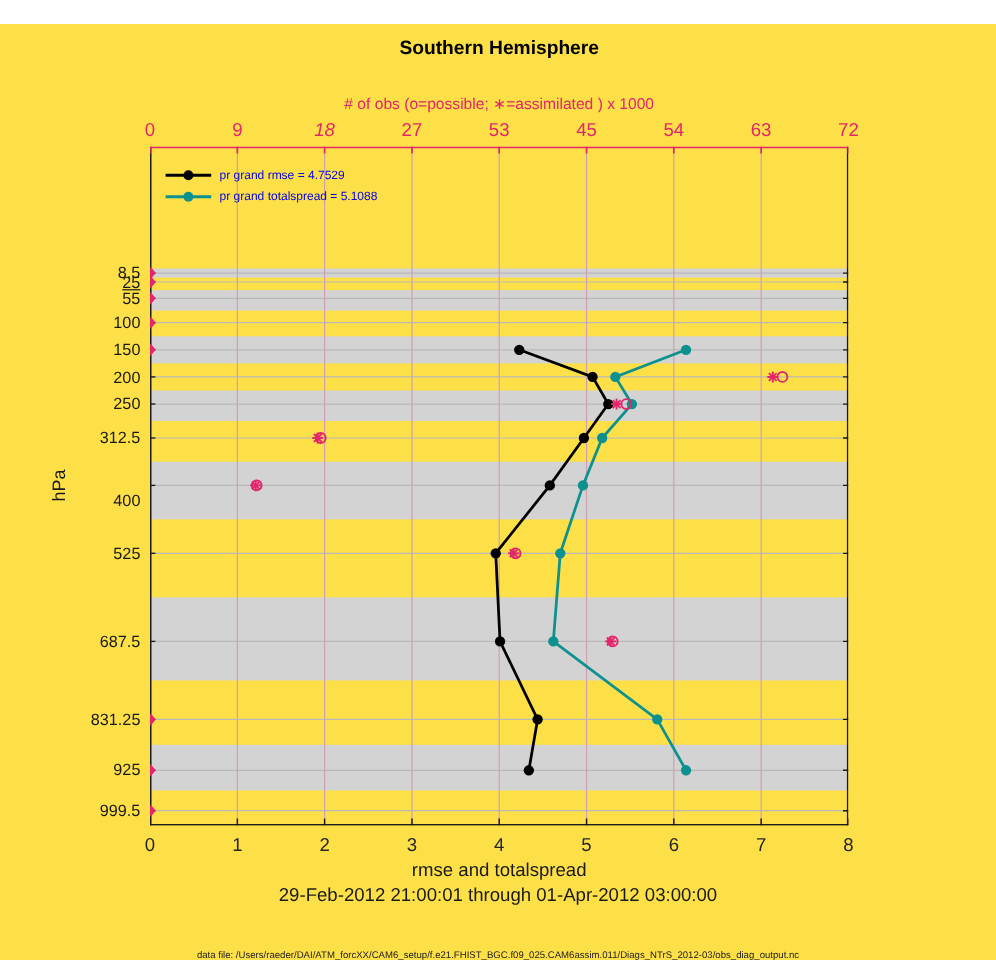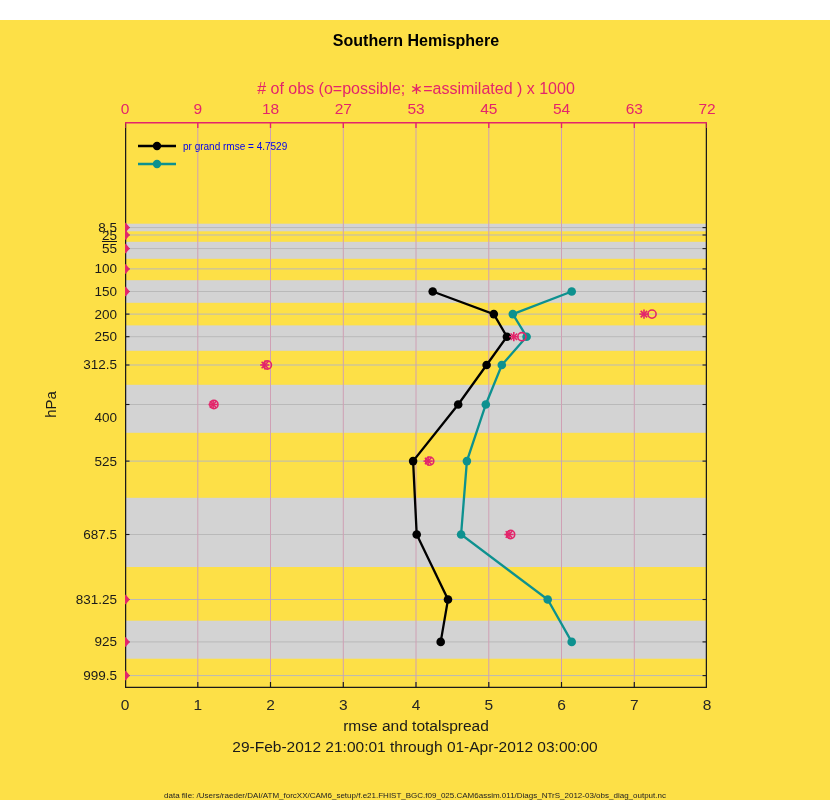--- a/index.html
+++ b/index.html
@@ -3,21 +3,21 @@
 <meta charset="utf-8">
 <style>
   html,body{margin:0;padding:0;background:#ffffff;}
   .figure{
     position:relative;width:830px;height:800px;background:#fde047;overflow:hidden;
     font-family:"Liberation Sans", sans-serif;color:#1a1a1a;margin-top:20px;
   }
   .centered-over-plot{position:absolute;left:125px;width:582px;text-align:center;}
   .title-line{font-weight:bold;font-size:16px;color:#000;}
   .pink{color:#e3256b;}
-  .top-axis-label{font-size:16px;}
+  .top-axis-label{font-size:13px;}
   .legend{position:absolute;left:137px;top:117px;}
   .legend-row{display:flex;align-items:center;height:18px;}
   .legend-label{font-size:10px;color:#0000ee;margin-left:6px;white-space:nowrap;}
   .y-tick-label{position:absolute;left:0;width:117px;text-align:right;font-size:13.5px;color:#1a1a1a;line-height:17px;}
   .x-tick-label{position:absolute;width:44px;margin-left:-22px;text-align:center;font-size:15.5px;color:#262626;}
   .top-tick-label{position:absolute;width:44px;margin-left:-22px;text-align:center;font-size:15.5px;color:#e3256b;}
   .ylabel{position:absolute;left:30px;top:376px;width:40px;text-align:center;
           transform:rotate(-90deg);transform-origin:center;font-size:15px;color:#1a1a1a;}
   .xlabel{position:absolute;top:697px;font-size:15.5px;color:#1a1a1a;}
   .date-line{position:absolute;top:718px;left:0;width:830px;text-align:center;font-size:15.5px;color:#1a1a1a;}
@@ -28,21 +28,21 @@
 <body>
 
 <div class="figure">
 
   <div class="centered-over-plot title-line" style="top:12px;">Southern Hemisphere</div>
   <div class="centered-over-plot pink top-axis-label" style="top:59px;"># of obs (o=possible; ∗=assimilated ) x 1000</div>
 
   <div id="top-ticks">
       <div class="top-tick-label" style="top: 80px; left: 125px;">0</div>
       <div class="top-tick-label" style="top: 80px; left: 197.75px;">9</div>
-      <div class="top-tick-label" style="top: 80px; left: 270.5px;">18</div>
+      <div class="top-tick-label" style="top: 80px; left: 270.5px; font-style: italic;">18</div>
       <div class="top-tick-label" style="top: 80px; left: 343.25px;">27</div>
       <div class="top-tick-label" style="top: 80px; left: 416px;">53</div>
       <div class="top-tick-label" style="top: 80px; left: 488.75px;">45</div>
       <div class="top-tick-label" style="top: 80px; left: 561.5px;">54</div>
       <div class="top-tick-label" style="top: 80px; left: 634.25px;">63</div>
       <div class="top-tick-label" style="top: 80px; left: 707px;">72</div>
     </div>
 
   <svg id="plot" class="plot-svg" width="582" height="566">
       <rect x="0" y="101.7" width="582" height="7.6" fill="#d3d3d3"></rect>
@@ -189,20 +189,21 @@
         <line x1="1" y1="6" x2="39" y2="6" stroke="#000000" stroke-width="2.4"></line>
         <circle cx="20" cy="6" r="4.2" fill="#000000"></circle>
       </svg>
       <span class="legend-label">pr grand rmse = 4.7529</span>
     </div>
     <div class="legend-row">
       <svg width="40" height="12">
         <line x1="1" y1="6" x2="39" y2="6" stroke="#0d918f" stroke-width="2.4"></line>
         <circle cx="20" cy="6" r="4.2" fill="#0d918f"></circle>
       </svg>
+      <span class="legend-label">pr grand totalspread = 5.1088</span>
     </div>
   </div>
 
   <div id="y-ticks">
       <div class="y-tick-label" style="top: 199.06px;">8.5</div>
       <div class="y-tick-label" style="top: 206.519px; text-decoration: underline;">25</div>
       <div class="y-tick-label" style="top: 220.081px;">55</div>
       <div class="y-tick-label" style="top: 240.425px;">100</div>
       <div class="y-tick-label" style="top: 263.029px;">150</div>
       <div class="y-tick-label" style="top: 285.633px;">200</div>

